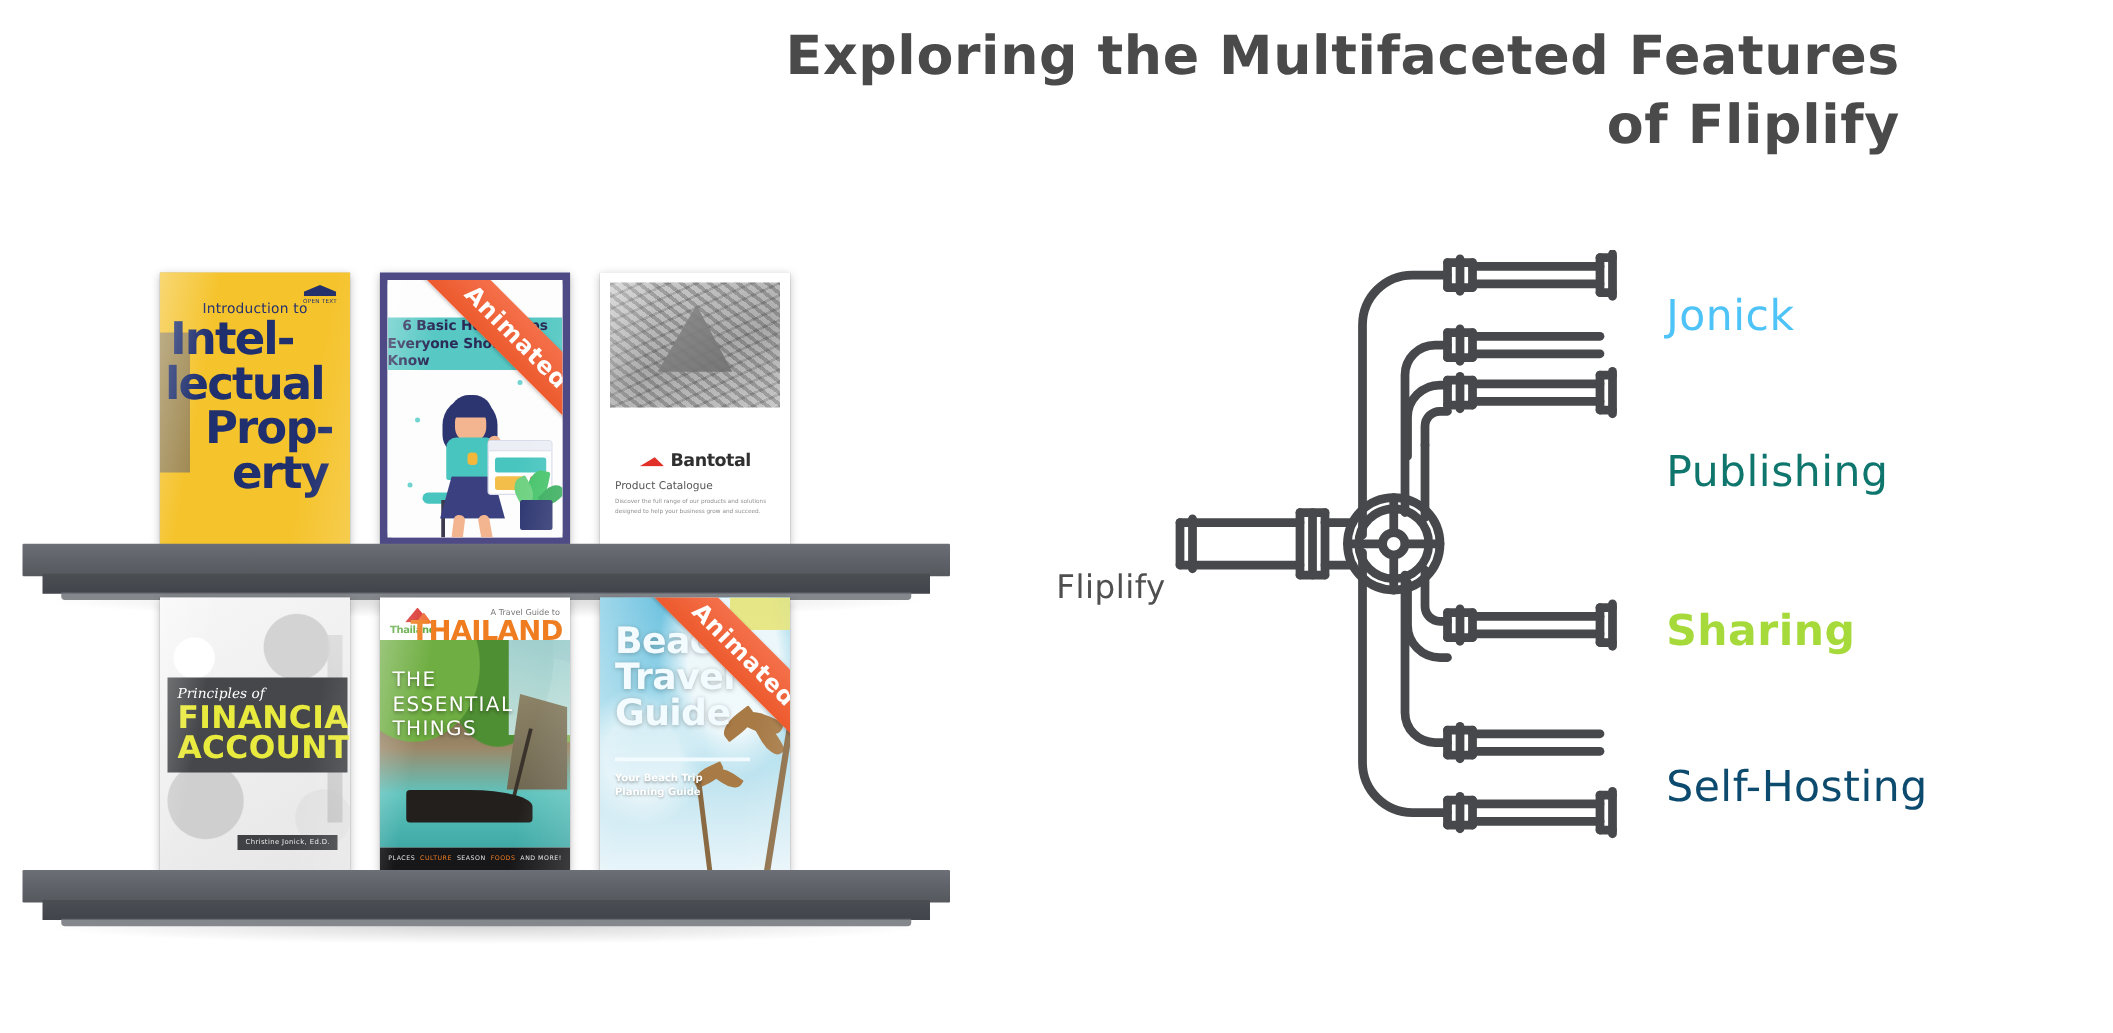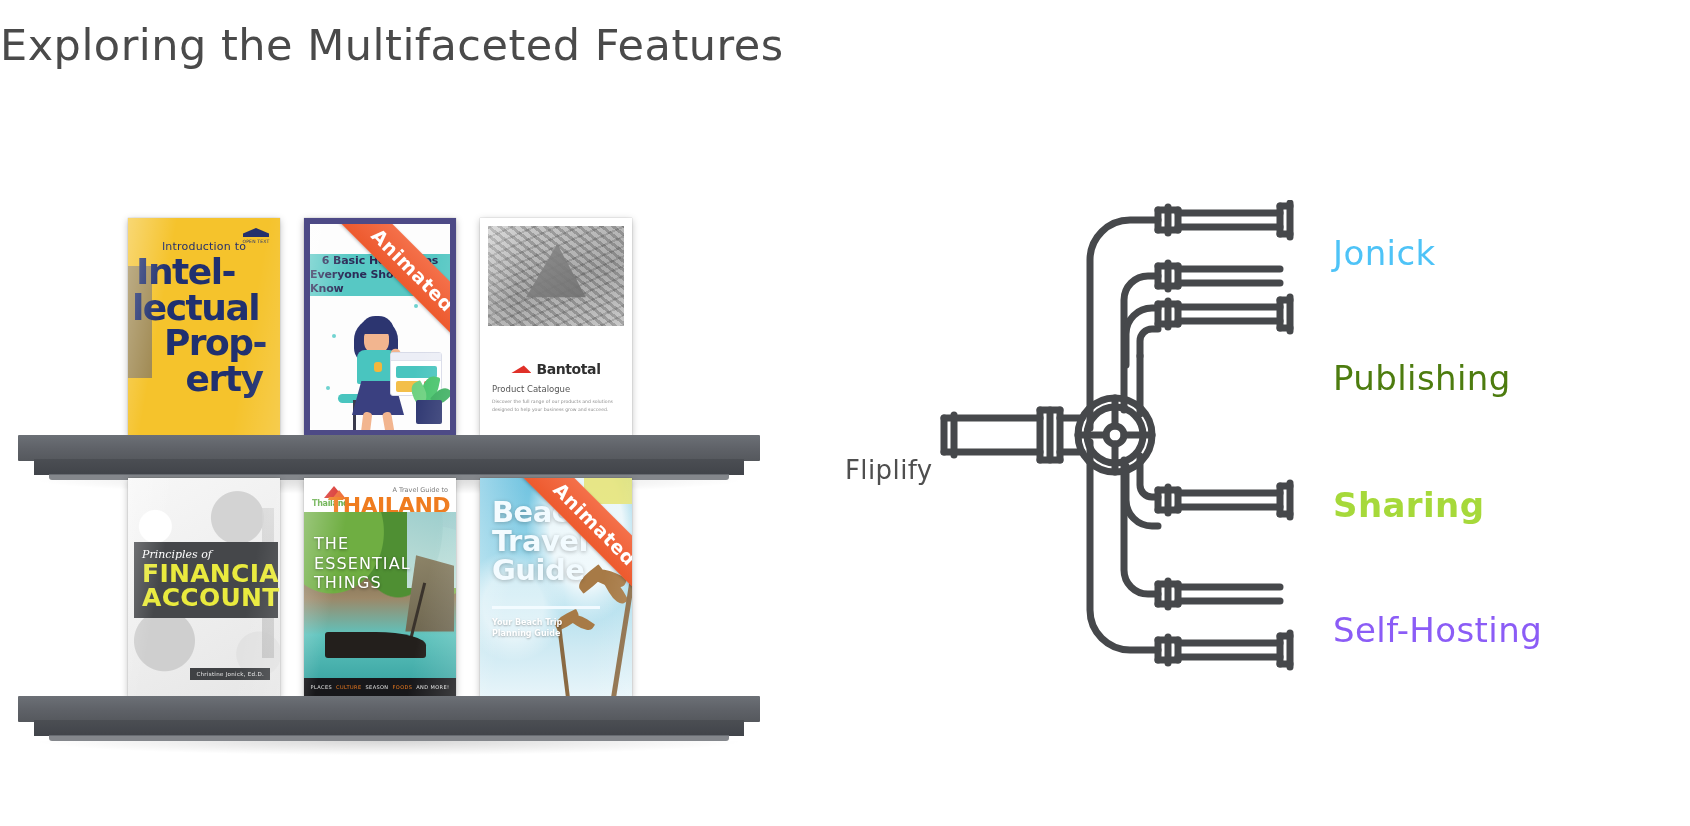--- a/index.html
+++ b/index.html
@@ -7,23 +7,23 @@
     width: 1690px; height: 826px;
     background: #ffffff;
     font-family: "DejaVu Sans", sans-serif;
     overflow: hidden;
   }
   #root { position: relative; width: 1690px; height: 826px; background:#fff; }
 
   
   .title {
     position: absolute; left: 0; top: 18px; width: 1520px;
-    text-align: left;
+    text-align: right;
     font-family: "DejaVu Sans", sans-serif;
-    font-weight: 400;
+    font-weight: 700;
     font-size: 43px;
     line-height: 1.28;
     letter-spacing: .5px;
     color: #4a4a4a;
   }
   .title .l2 { display:block; }
 
   
   #shelfArea { position:absolute; left:0; top:160px; width:840px; height:620px; }
 
@@ -289,20 +289,21 @@
   #feat2 { left:1333px; top:485px;font-weight:bold; }
   #feat3 { left:1333px; top:610px; }
 </style>
 </head>
 <body>
 
 <div id="root">
 
   <div class="title">
     <span>Exploring the Multifaceted Features</span>
+    <span class="l2">of Fliplify</span>
   </div>
 
   <div id="shelfArea">
 
     <div class="bookrow" id="row1">
 
       <div class="book b-ip">
         <div class="leftbar"></div>
         <div class="logo">
           <span class="cap"></span>
@@ -558,17 +559,17 @@
         <path d="M 228 384 L 248 384"></path>
         <path d="M 228 404 L 248 404"></path>
         <path d="M 248 387 L 350 387"></path>
         <path d="M 248 401 L 350 401"></path>
 
       </g>
     </svg>
   </div>
 
   <div class="featlabel" id="feat0" style="color: rgb(78, 195, 247);">Jonick</div>
-  <div class="featlabel" id="feat1" style="color: #4d7c0f;">Publishing</div>
+  <div class="featlabel" id="feat1" style="color: #0f766e;">Publishing</div>
   <div class="featlabel" id="feat2" style="color: rgb(166, 217, 58);">Sharing</div>
-  <div class="featlabel" id="feat3" style="color: #8b5cf6;">Self-Hosting</div>
+  <div class="featlabel" id="feat3" style="color: #0c4a6e;">Self-Hosting</div>
 
 </div>
 
 </body></html>

